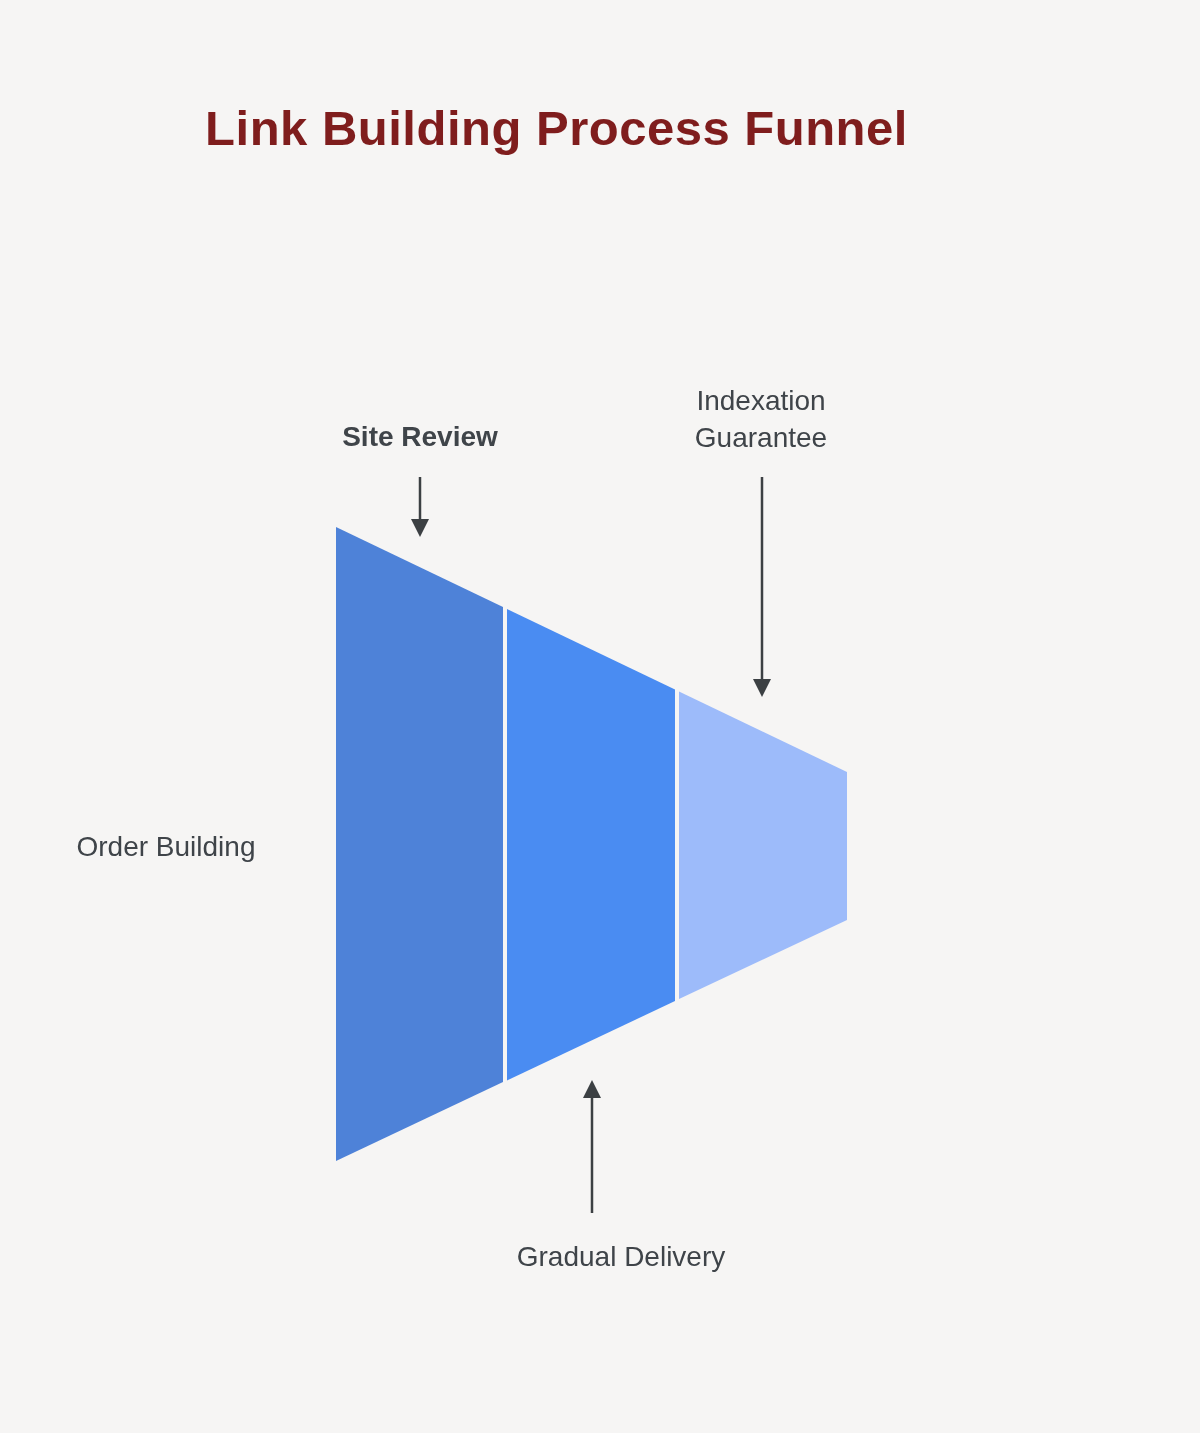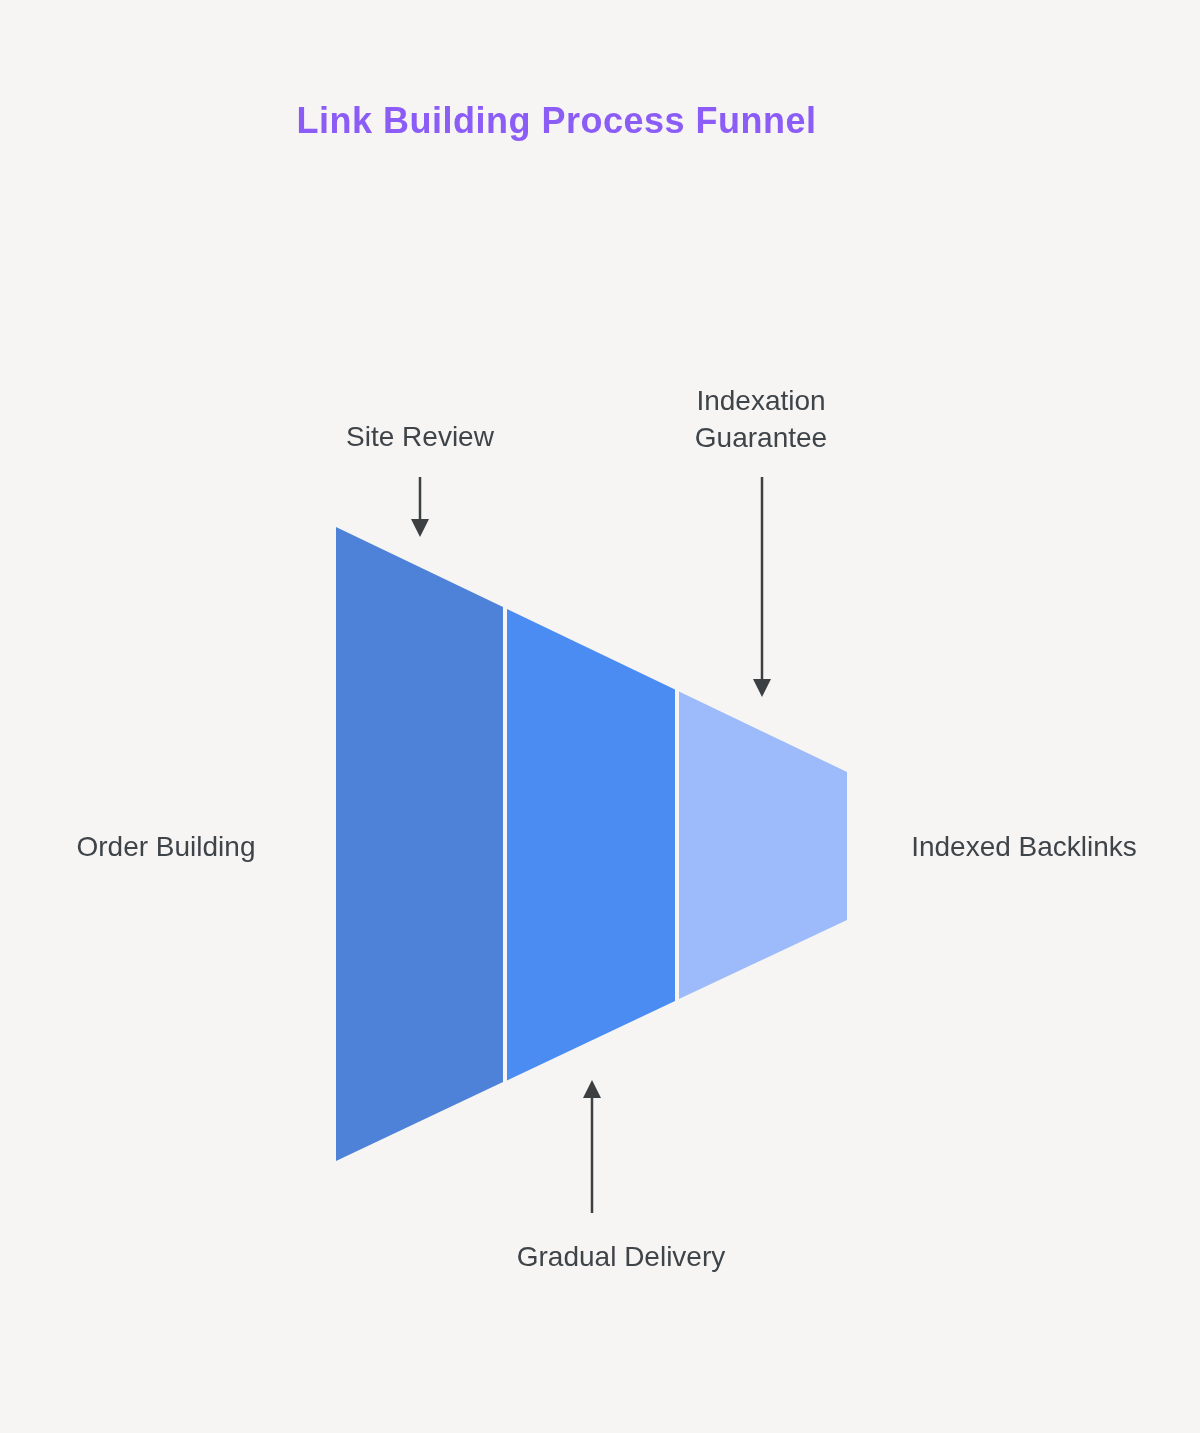--- a/index.html
+++ b/index.html
@@ -14,23 +14,23 @@
     font-family: "Liberation Sans", sans-serif;
     overflow: hidden;
   }
   .page-title {
     position: absolute;
     top: 100px;
     left: 0;
     width: 1113px;
     margin: 0;
     text-align: center;
-    font-size: 36px;
+    font-size: 49px;
     font-weight: 700;
-    color: #8b5cf6;
+    color: #7f1d1d;
     letter-spacing: 0.5px;
   }
   .funnel-svg {
     position: absolute;
     top: 0;
     left: 0;
   }
   .diagram-label {
     position: absolute;
     color: #3f4449;
@@ -67,23 +67,22 @@
       <line x1="762" y1="477" x2="762" y2="681" stroke-width="2.5" stroke="#3c4043"></line>
       <polygon points="753,679 771,679 762,697" fill="#3c4043"></polygon>
     </g>
 
     <g>
       <line x1="592" y1="1213" x2="592" y2="1096" stroke-width="2.5" stroke="#3c4043"></line>
       <polygon points="583,1098 601,1098 592,1080" fill="#3c4043"></polygon>
     </g>
   </svg>
 
-  <div class="diagram-label" style="left:420px; top:418px;">Site Review</div>
+  <div class="diagram-label" style="left:420px; top:418px;font-weight:bold;">Site Review</div>
 
   <div class="diagram-label wrap" style="left:761px; top:382px;">Indexation Guarantee</div>
 
   <div class="diagram-label" style="left:166px; top:828px;">Order Building</div>
 
-  <div class="diagram-label" style="left:1024px; top:828px;">Indexed Backlinks</div>
 
   <div class="diagram-label" style="left:593px; top:1238px;margin-left:28px;">Gradual Delivery</div>
 
 </div>
 
 </body></html>

